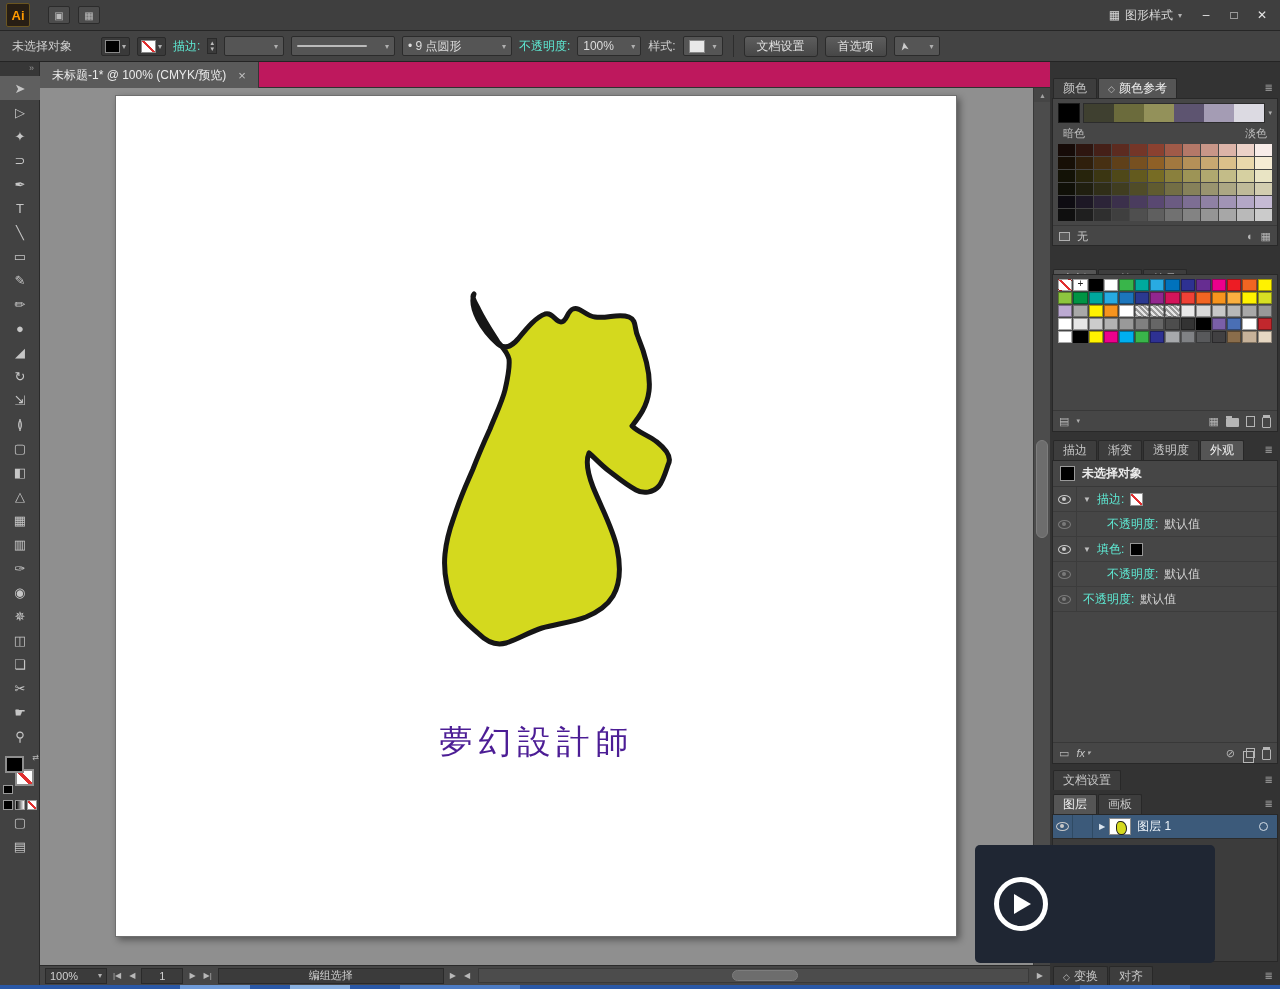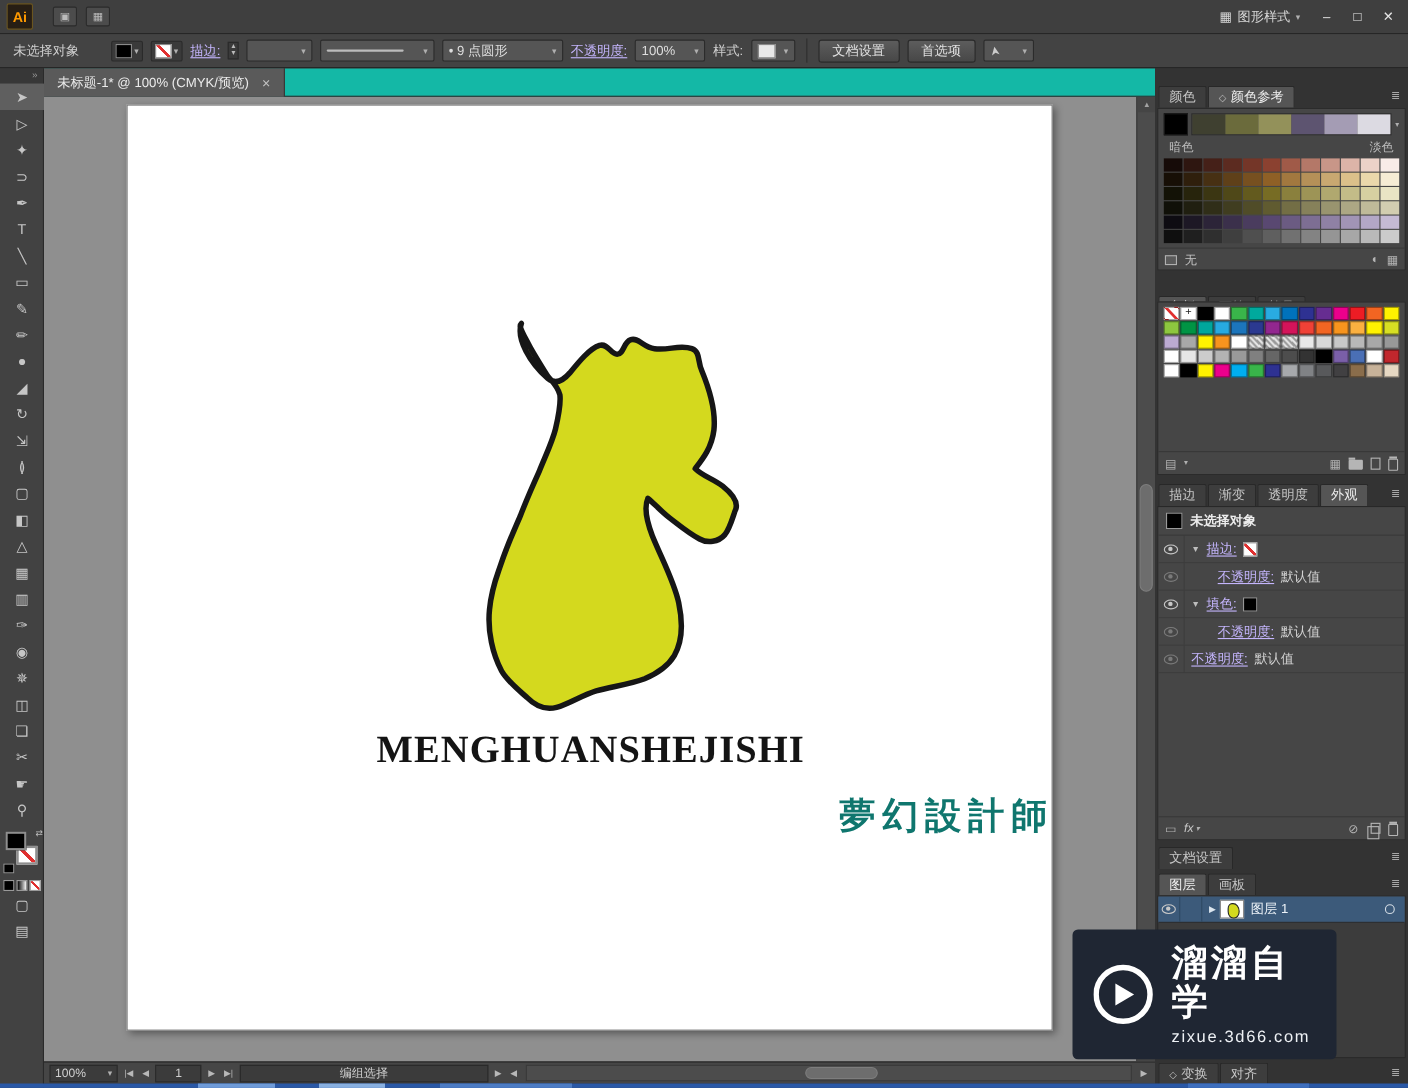--- a/index.html
+++ b/index.html
@@ -15,21 +15,21 @@
   .mb-icon{width:22px;height:18px;margin-left:8px;background:#4c4c4c;border:1px solid #2b2b2b;color:#bbb;font-size:10px;display:flex;align-items:center;justify-content:center;border-radius:2px}
   .mb-right{margin-left:auto;display:flex;align-items:center;gap:10px;padding-right:4px}
   .workspace{display:flex;align-items:center;gap:5px;color:#d6d6d6}
   .dd{font-size:8px;color:#b0b0b0}
   #win-btns{display:flex}
   .win-btn{width:28px;height:24px;display:flex;align-items:center;justify-content:center;color:#e6e6e6;font-size:12px}
 
   
   .optionsbar{position:absolute;top:31px;left:0;width:1280px;height:31px;background:#434343;border-bottom:1px solid #242424;display:flex;align-items:center;gap:7px;padding:0 12px;z-index:5}
   .ob-status{color:#cfcfcf;margin-right:22px}
-  .link{color:#c4b5fd;text-decoration:underline;text-underline-offset:2px}
+  .link{color:#5eead4;text-underline-offset:2px}
   .ob-label{color:#cfcfcf}
   .sw-ctl{display:flex;align-items:center;gap:2px;background:#3a3a3a;border:1px solid #2a2a2a;padding:2px 3px;border-radius:2px}
   .sw-box{width:15px;height:13px;border:1px solid #8a8a8a;display:inline-block}
   .none-sw{background:linear-gradient(45deg,transparent 42%,#e03030 42%,#e03030 58%,transparent 58%),#fff}
   .stepper{display:flex;flex-direction:column;justify-content:center;line-height:6px;font-size:7px;color:#bbb;background:#3a3a3a;border:1px solid #2a2a2a;padding:1px 2px}
   .drop{height:20px;background:#555;border:1px solid #2b2b2b;border-radius:2px;display:flex;align-items:center;justify-content:space-between;padding:0 5px;color:#ddd;gap:4px}
   .w40{width:40px}.w44{width:46px}.w58{width:60px}.w62{width:64px}.w100{width:104px}.w108{width:110px}
   .profile-line{width:70px;height:2px;background:#bbb;border-radius:2px}
   .style-sw{width:16px;height:13px;background:#e8e8e8;border:1px solid #888}
   .vsep{width:1px;height:22px;background:#2d2d2d;margin:0 3px}
@@ -46,30 +46,30 @@
   .fs-fill{position:absolute;left:5px;top:4px;width:19px;height:17px;background:#000;border:2px solid #8e8e8e;z-index:2}
   .fs-stroke{position:absolute;left:15px;top:17px;width:19px;height:17px;border:2px solid #8e8e8e;background:linear-gradient(45deg,transparent 42%,#e03030 42%,#e03030 58%,transparent 58%),#fff;z-index:1}
   .fs-swap{position:absolute;right:1px;top:1px;font-size:8px;color:#bbb}
   .fs-default{position:absolute;left:3px;bottom:2px;width:10px;height:9px;border:1px solid #999;background:#000}
   .mini-row{display:flex;justify-content:center;gap:2px;margin-top:4px}
   .m1{width:10px;height:10px;background:#000;border:1px solid #999}
   .m2{width:10px;height:10px;background:linear-gradient(90deg,#000,#fff);border:1px solid #999}
   .m3{width:10px;height:10px;background:linear-gradient(45deg,transparent 42%,#e03030 42%,#e03030 58%,transparent 58%),#fff;border:1px solid #999}
 
   
-  .tabstrip{position:absolute;top:62px;left:40px;width:1010px;height:26px;background:#14b8a6;border-bottom:1px solid #303030;z-index:3}
+  .tabstrip{position:absolute;top:62px;left:40px;width:1010px;height:26px;background:#be185d;border-bottom:1px solid #303030;z-index:3}
   .doc-tab{position:absolute;left:0;top:0;height:26px;background:#5a5a5a;border-right:1px solid #353535;display:flex;align-items:center;gap:12px;padding:0 12px;color:#ebebeb}
   .doc-close{color:#c2c2c2;font-size:13px}
 
   
   .canvas{position:absolute;top:88px;left:40px;width:1010px;height:877px;background:#8f8f8f;overflow:hidden;z-index:1}
   .artboard{position:absolute;left:75px;top:7px;width:842px;height:842px;background:#fff;border:1px solid #6f6f6f;box-shadow:3px 3px 7px rgba(0,0,0,.4)}
   .shape-svg{position:absolute;left:0;top:0}
   .logo-en{position:absolute;left:0;top:566px;width:842px;text-align:center;font-family:"Liberation Serif",serif;font-weight:bold;font-size:35px;color:#141414;letter-spacing:1px}
-  .logo-cn{position:absolute;left:0;top:624px;width:842px;text-align:right;font-weight:bold;font-size:33px;color:#0f766e;letter-spacing:6px}
+  .logo-cn{position:absolute;left:0;top:624px;width:842px;text-align:center;font-weight:normal;font-size:33px;color:#4c1d95;letter-spacing:6px}
   .vscroll{position:absolute;right:0;top:0;width:17px;height:877px;background:#4c4c4c;border-left:1px solid #383838}
   .vs-arrow{position:absolute;left:0;width:17px;height:14px;display:flex;align-items:center;justify-content:center;color:#a2a2a2;font-size:7px;background:#454545}
   .vthumb{position:absolute;left:2px;top:352px;width:12px;height:98px;background:#6d6d6d;border:1px solid #7d7d7d;border-radius:6px}
 
   
   .statusbar{position:absolute;top:965px;left:40px;width:1010px;height:20px;background:#464646;border-top:1px solid #2a2a2a;display:flex;align-items:center;gap:4px;padding:0 5px;font-size:11px;z-index:4}
   .sb-box{height:16px;background:#3b3b3b;border:1px solid #2a2a2a;display:flex;align-items:center;justify-content:space-between;padding:0 4px;gap:3px;color:#d0d0d0}
   .sb-zoom{width:62px}
   .sb-page{width:42px;justify-content:center}
   .sb-tool{width:226px;justify-content:center}
@@ -366,21 +366,20 @@
            C 332 499 327 478 329 458
            C 331 438 336 427 339 418
            C 346 397 352 385 357 373
            C 364 355 369 344 374 333
            C 380 318 386 306 389 294
            C 392 281 394 271 393 263
            C 391 255 386 251 382 246
            C 377 238 369 226 363 214
            C 359 206 355 201 358 198 Z" fill="#d4d91e" stroke="#161616"></path>
     </svg>
-    <div class="logo-en">MENGHUANSHEJISHI</div>
     <div class="logo-cn">夢幻設計師</div>
   </div>
   <div class="vscroll">
     <div class="vs-arrow" style="top:0">▲</div>
     <div class="vthumb"></div>
     <div class="vs-arrow" style="bottom:0">▼</div>
   </div>
 </div>
 
 <div class="statusbar">
@@ -736,24 +735,20 @@
       </div>
       <div class="pmenu">≣</div>
     </div>
 </div>
 
 <div class="watermark">
   <div class="wm-logo">
     <div class="wm-ring"></div>
     <div class="wm-play"></div>
   </div>
-  <div class="wm-text">
-    <div class="wm-title">溜溜自学</div>
-    <div class="wm-url">zixue.3d66.com</div>
-  </div>
 </div>
 
 <div class="taskbar">
   <div class="tb-seg" style="left:180px;width:70px;background:#6f9bd8"></div>
   <div class="tb-seg" style="left:290px;width:60px;background:#89b0e0"></div>
   <div class="tb-seg" style="left:400px;width:120px;background:#4d7cc4"></div>
   <div class="tb-seg" style="left:1080px;width:110px;background:#3e6fbe"></div>
 </div>
 
 </body></html>

